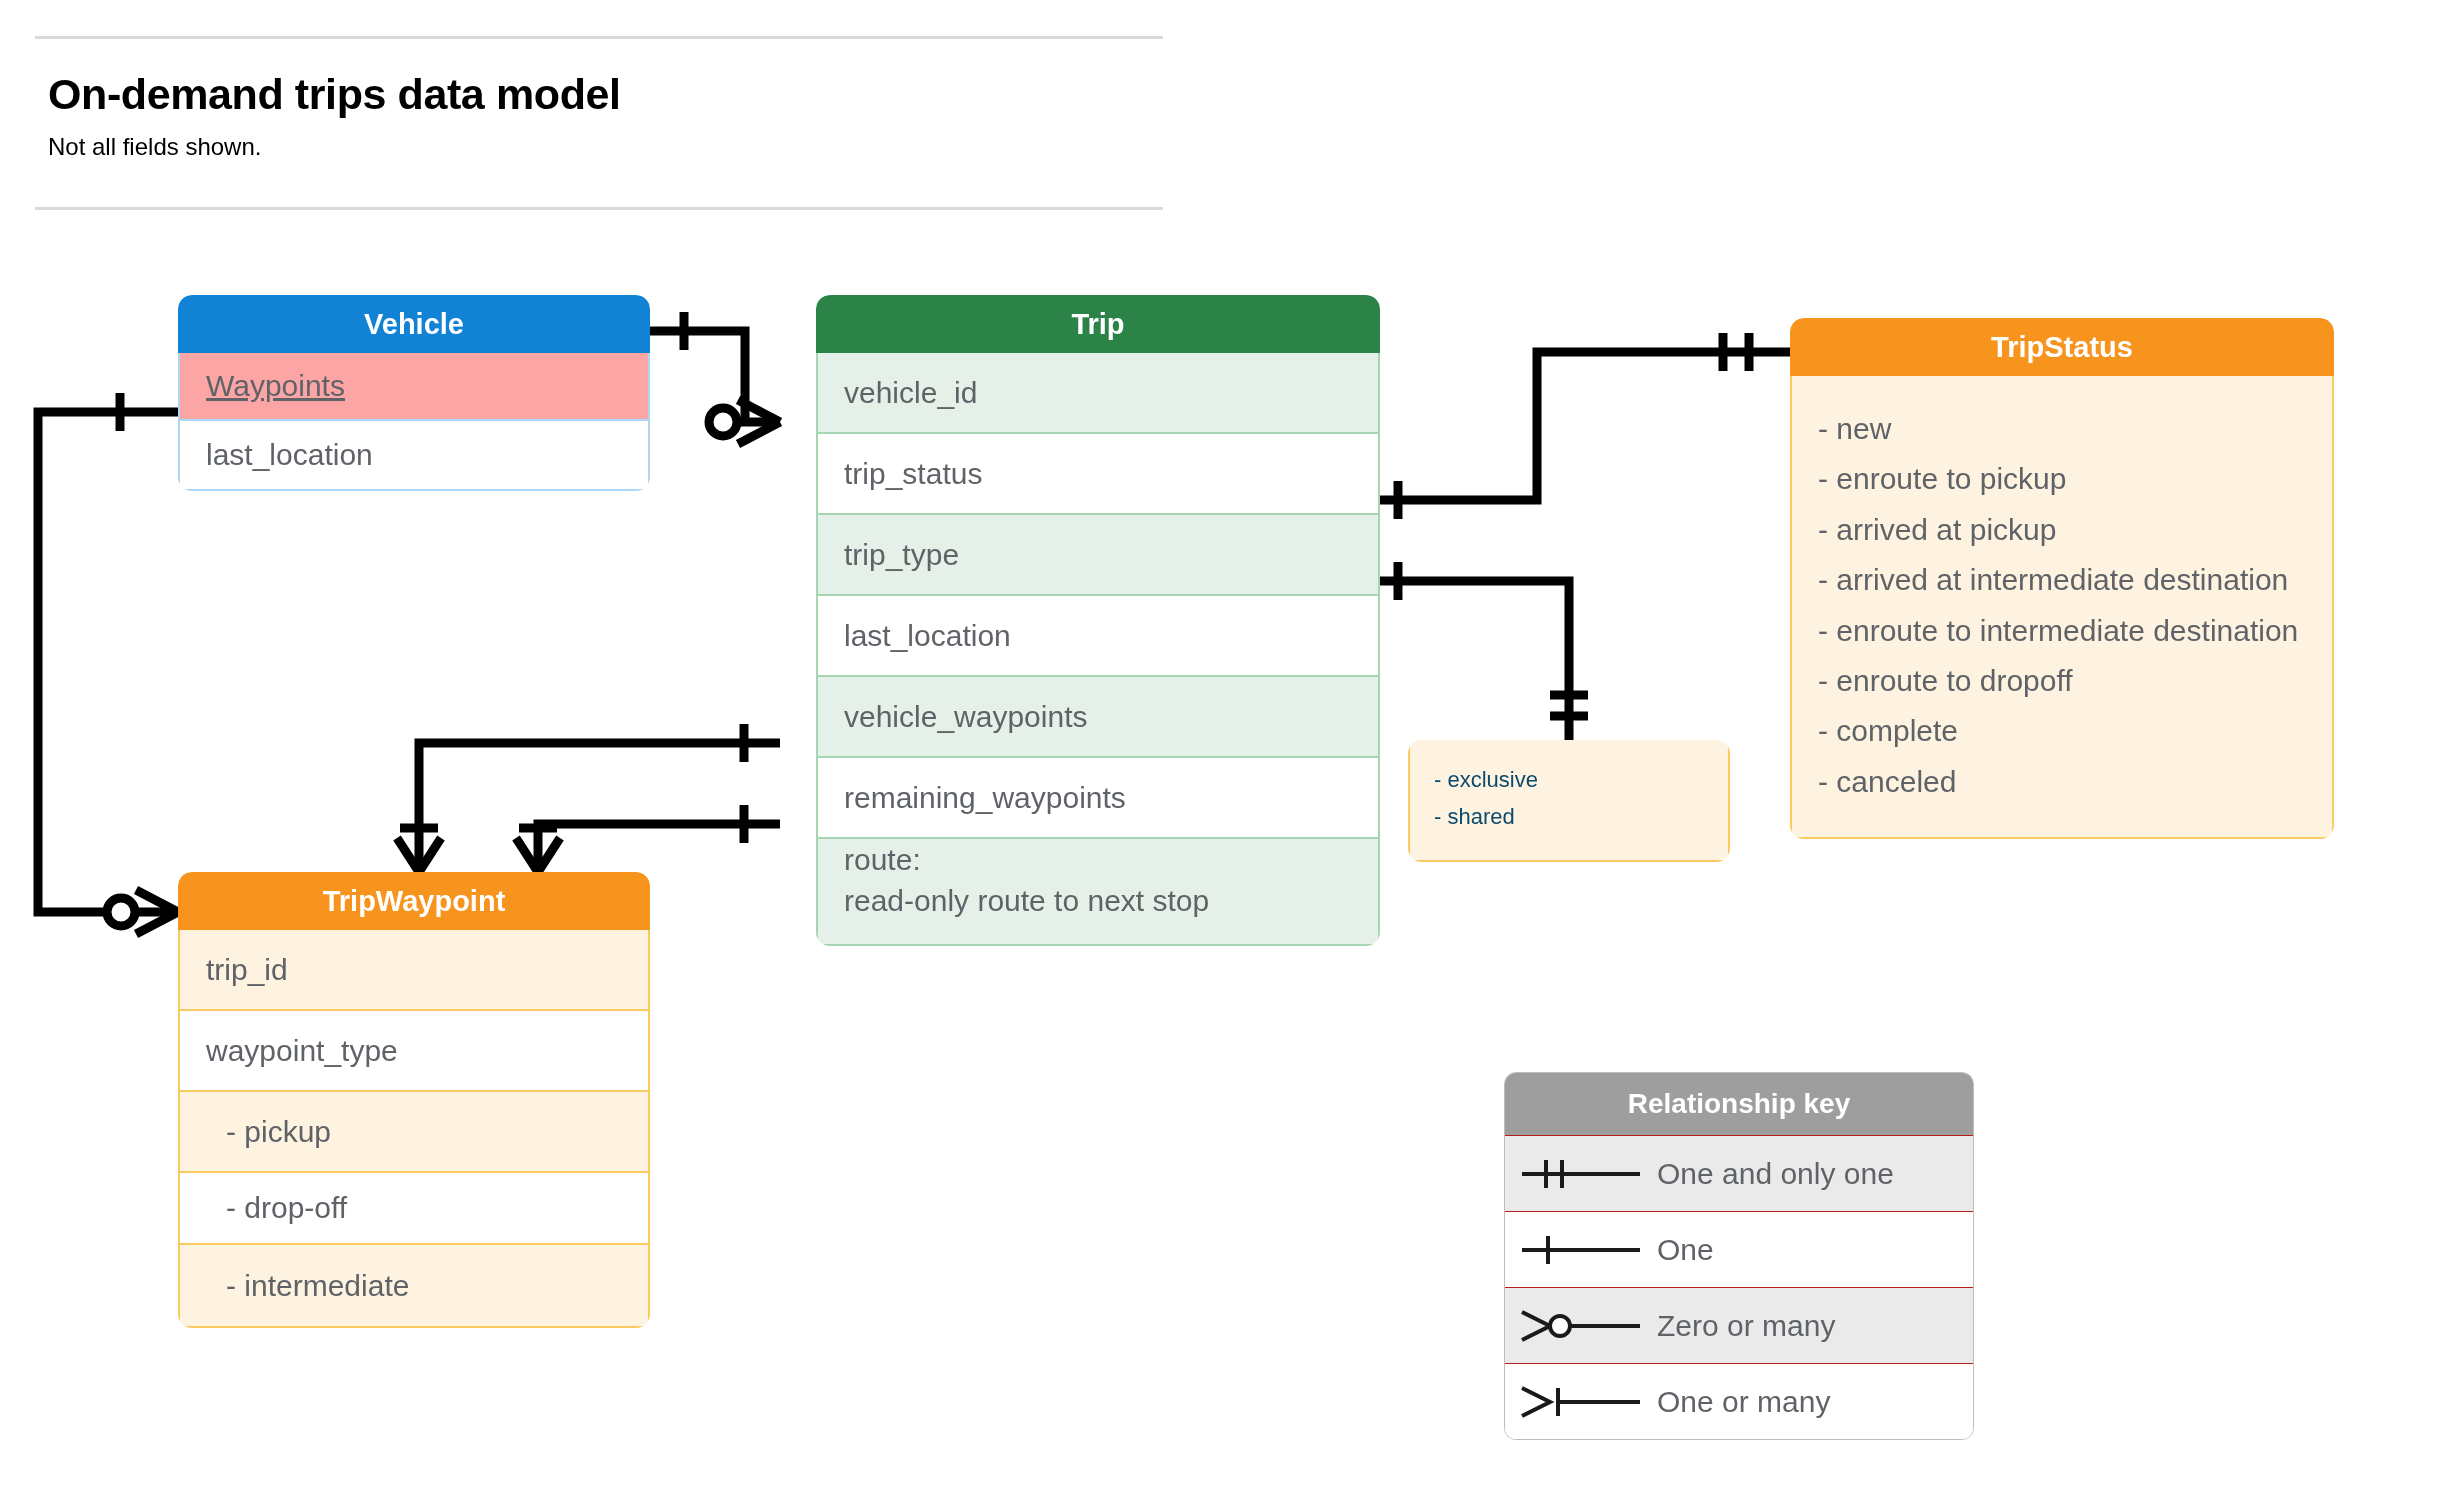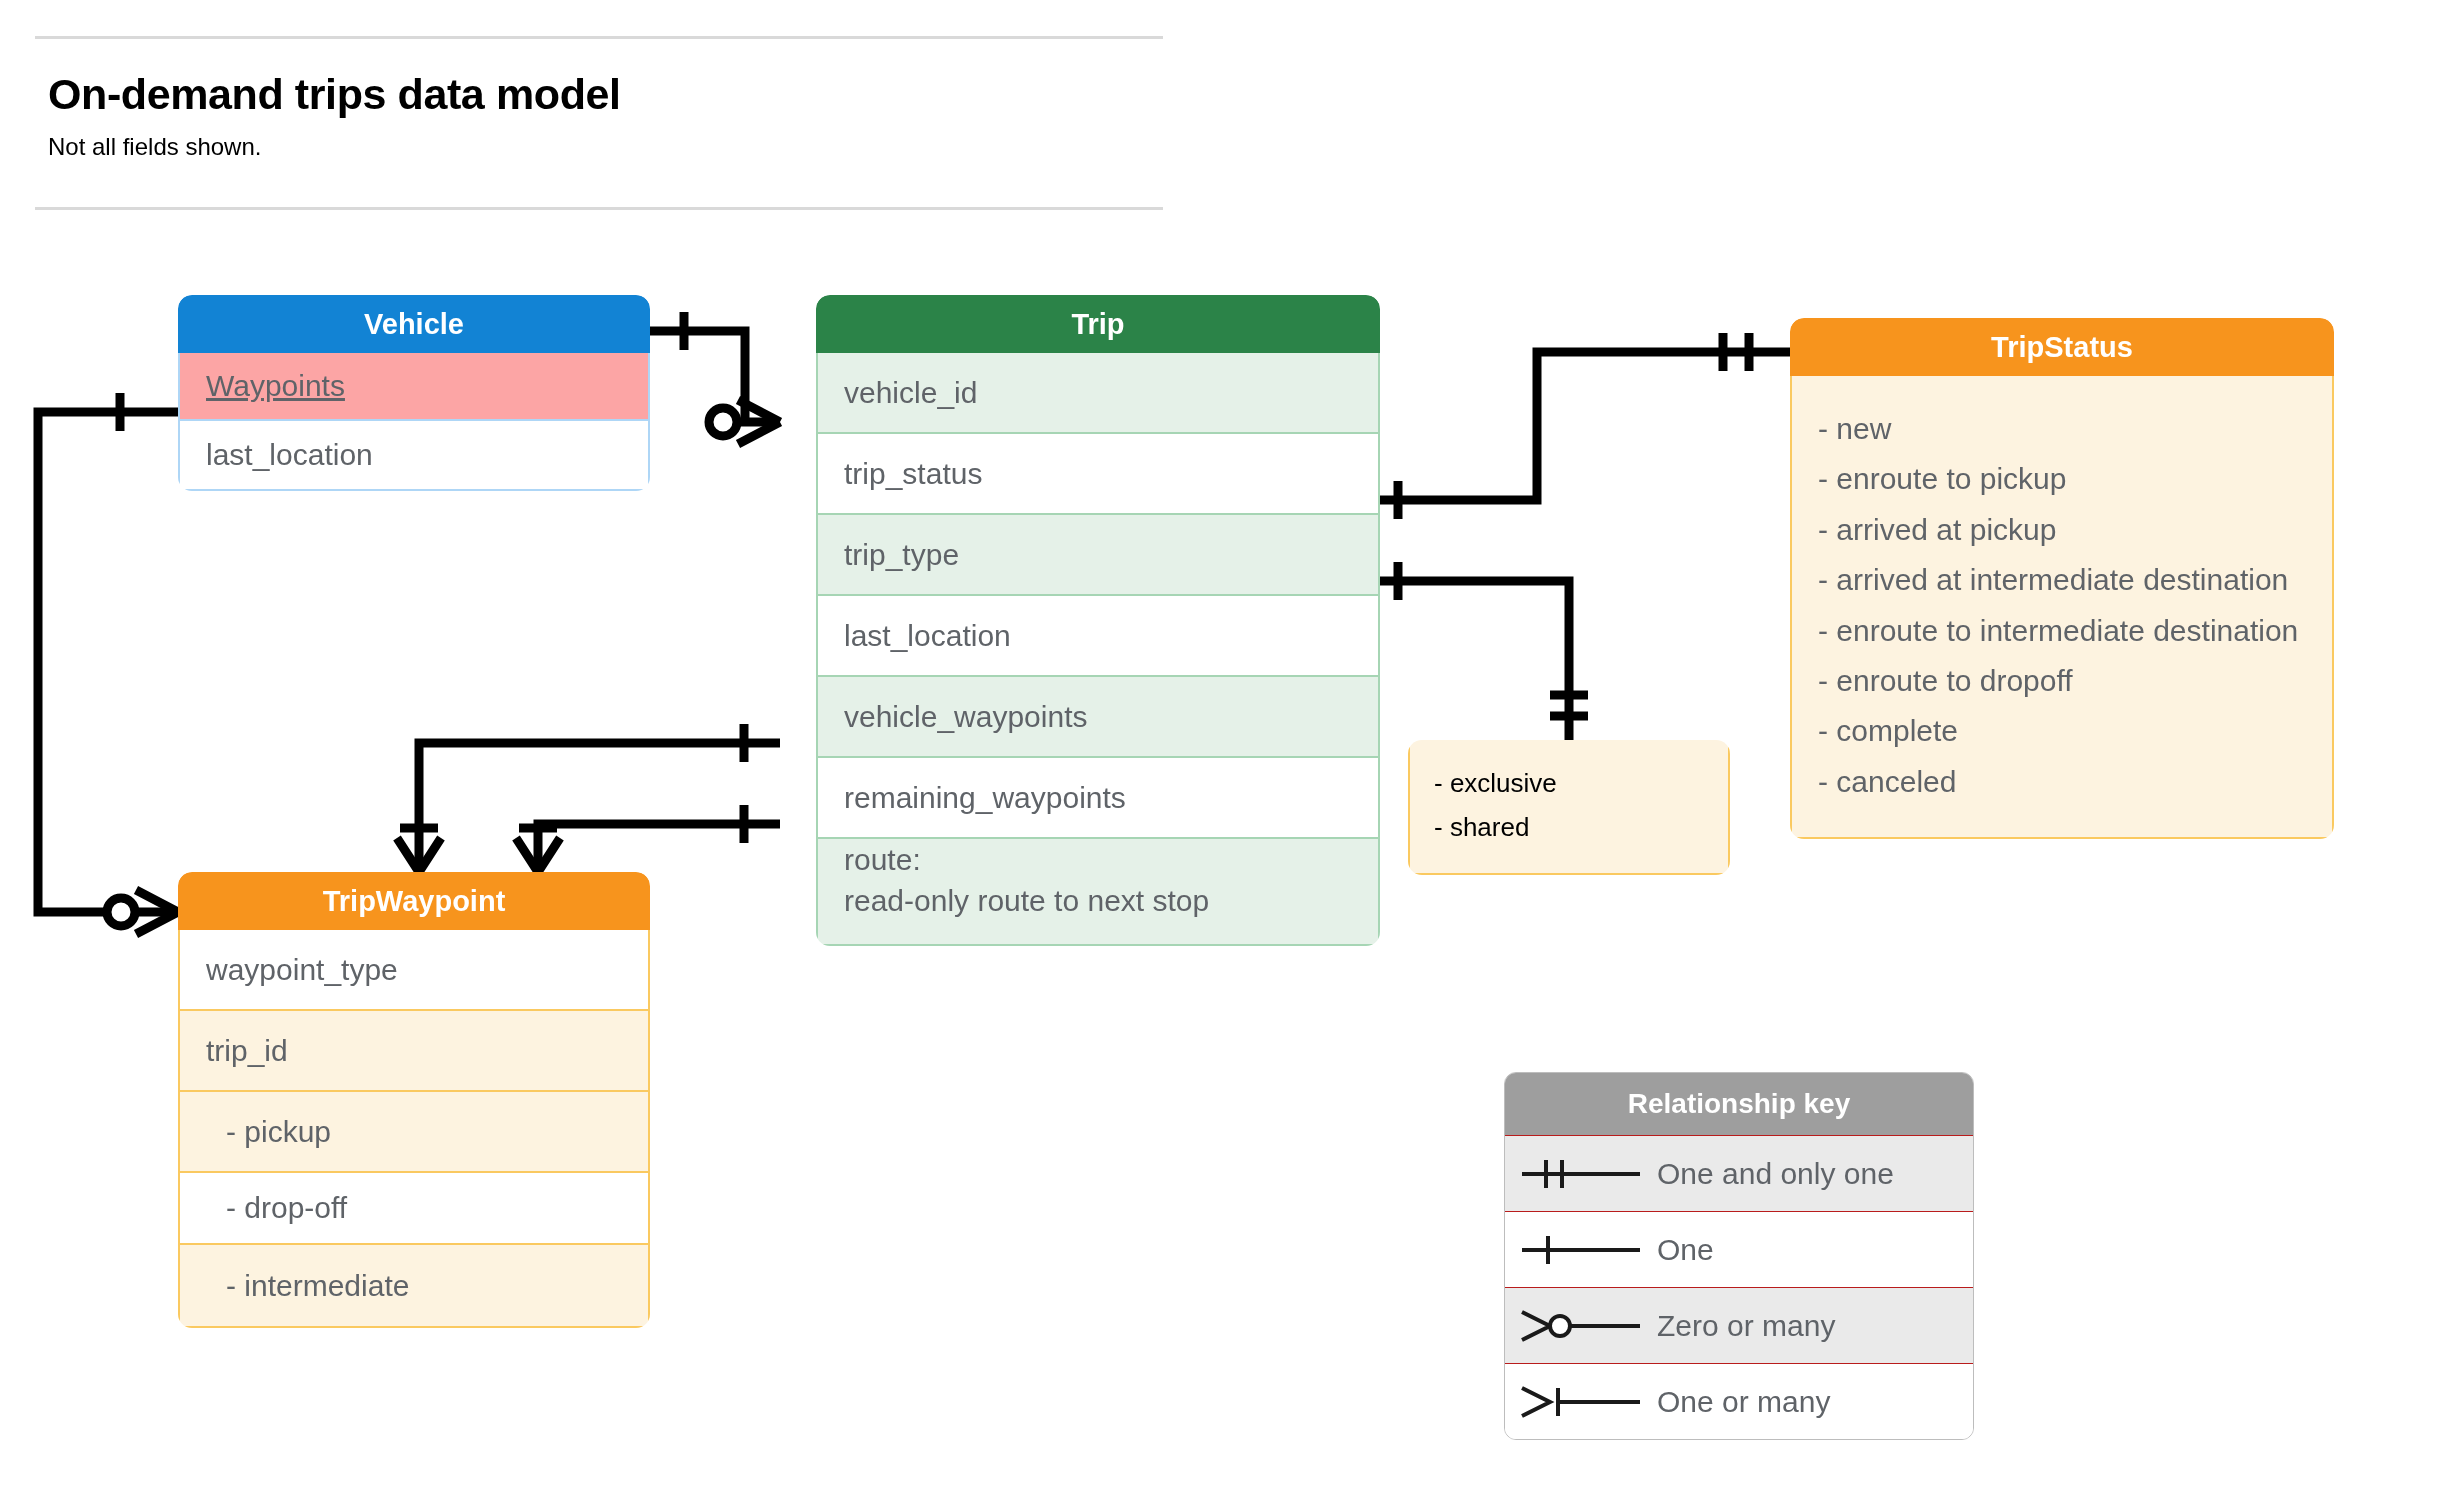--- a/index.html
+++ b/index.html
@@ -64,21 +64,21 @@
   
   #entity-trip-status { left: 1790px; top: 318px; width: 544px; }
   #entity-trip-status .entity-header { background: #f7941d; height: 58px; border-radius: 14px 14px 0 0; }
   #entity-trip-status .entity-body { border-color: #fac960; background: #fdf3e0; padding: 28px 0 30px 0; }
   #entity-trip-status .li { font-size: 30px; color: #5f6368; padding: 0 0 0 26px; line-height: 1.68; }
 
   
   #entity-trip-type { left: 1408px; top: 740px; width: 322px; }
   #entity-trip-type .entity-header { background: #f7941d; height: 56px; border-radius: 14px 14px 0 0; }
   #entity-trip-type .entity-body { border-color: #fac960; background: #fdf3e0; padding: 22px 0 24px 0; }
-  #entity-trip-type .li { font-size: 26px; color: #000000; padding: 0 0 0 24px; line-height: 1.68; }
+  #entity-trip-type .li { font-size: 22px; color: #0c4a6e; padding: 0 0 0 24px; line-height: 1.68; }
 
   
   #entity-trip-waypoint { left: 178px; top: 872px; width: 472px; }
   #entity-trip-waypoint .entity-header { background: #f7941d; height: 58px; border-radius: 14px 14px 0 0; }
   #entity-trip-waypoint .entity-body { border-color: #fac960; }
   #entity-trip-waypoint .row { border-bottom-color: #fac960; }
   .w-row-a { background: #fdf3e0; }
   .w-row-b { background: #ffffff; }
 
   
@@ -206,22 +206,22 @@
   <div class="entity" id="entity-trip-type">
     <div class="entity-body">
       <div class="li">- exclusive</div>
       <div class="li">- shared</div>
     </div>
   </div>
 
   <div class="entity" id="entity-trip-waypoint">
     <div class="entity-header">TripWaypoint</div>
     <div class="entity-body">
+      <div class="row w-row-a" style="height:81px">trip_id</div>
       <div class="row w-row-b" style="height:81px">waypoint_type</div>
-      <div class="row w-row-a" style="height:81px">trip_id</div>
       <div class="row w-row-a indent" style="height:81px">-  pickup</div>
       <div class="row w-row-b indent" style="height:72px">-  drop-off</div>
       <div class="row w-row-a indent" style="height:81px">-  intermediate</div>
     </div>
   </div>
 
   <div id="legend">
     <div id="legend-header">Relationship key</div>
 
     <div class="legend-row alt">

